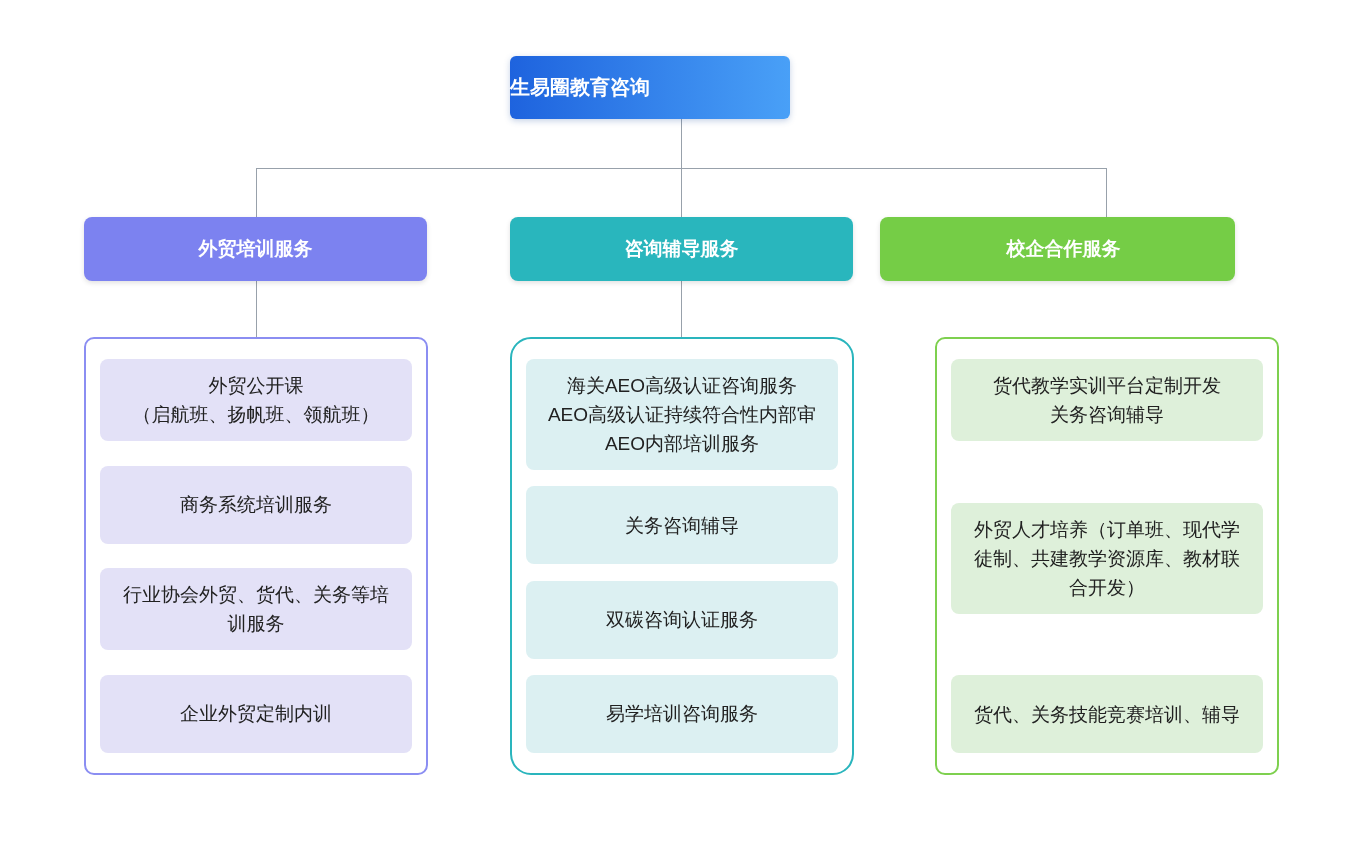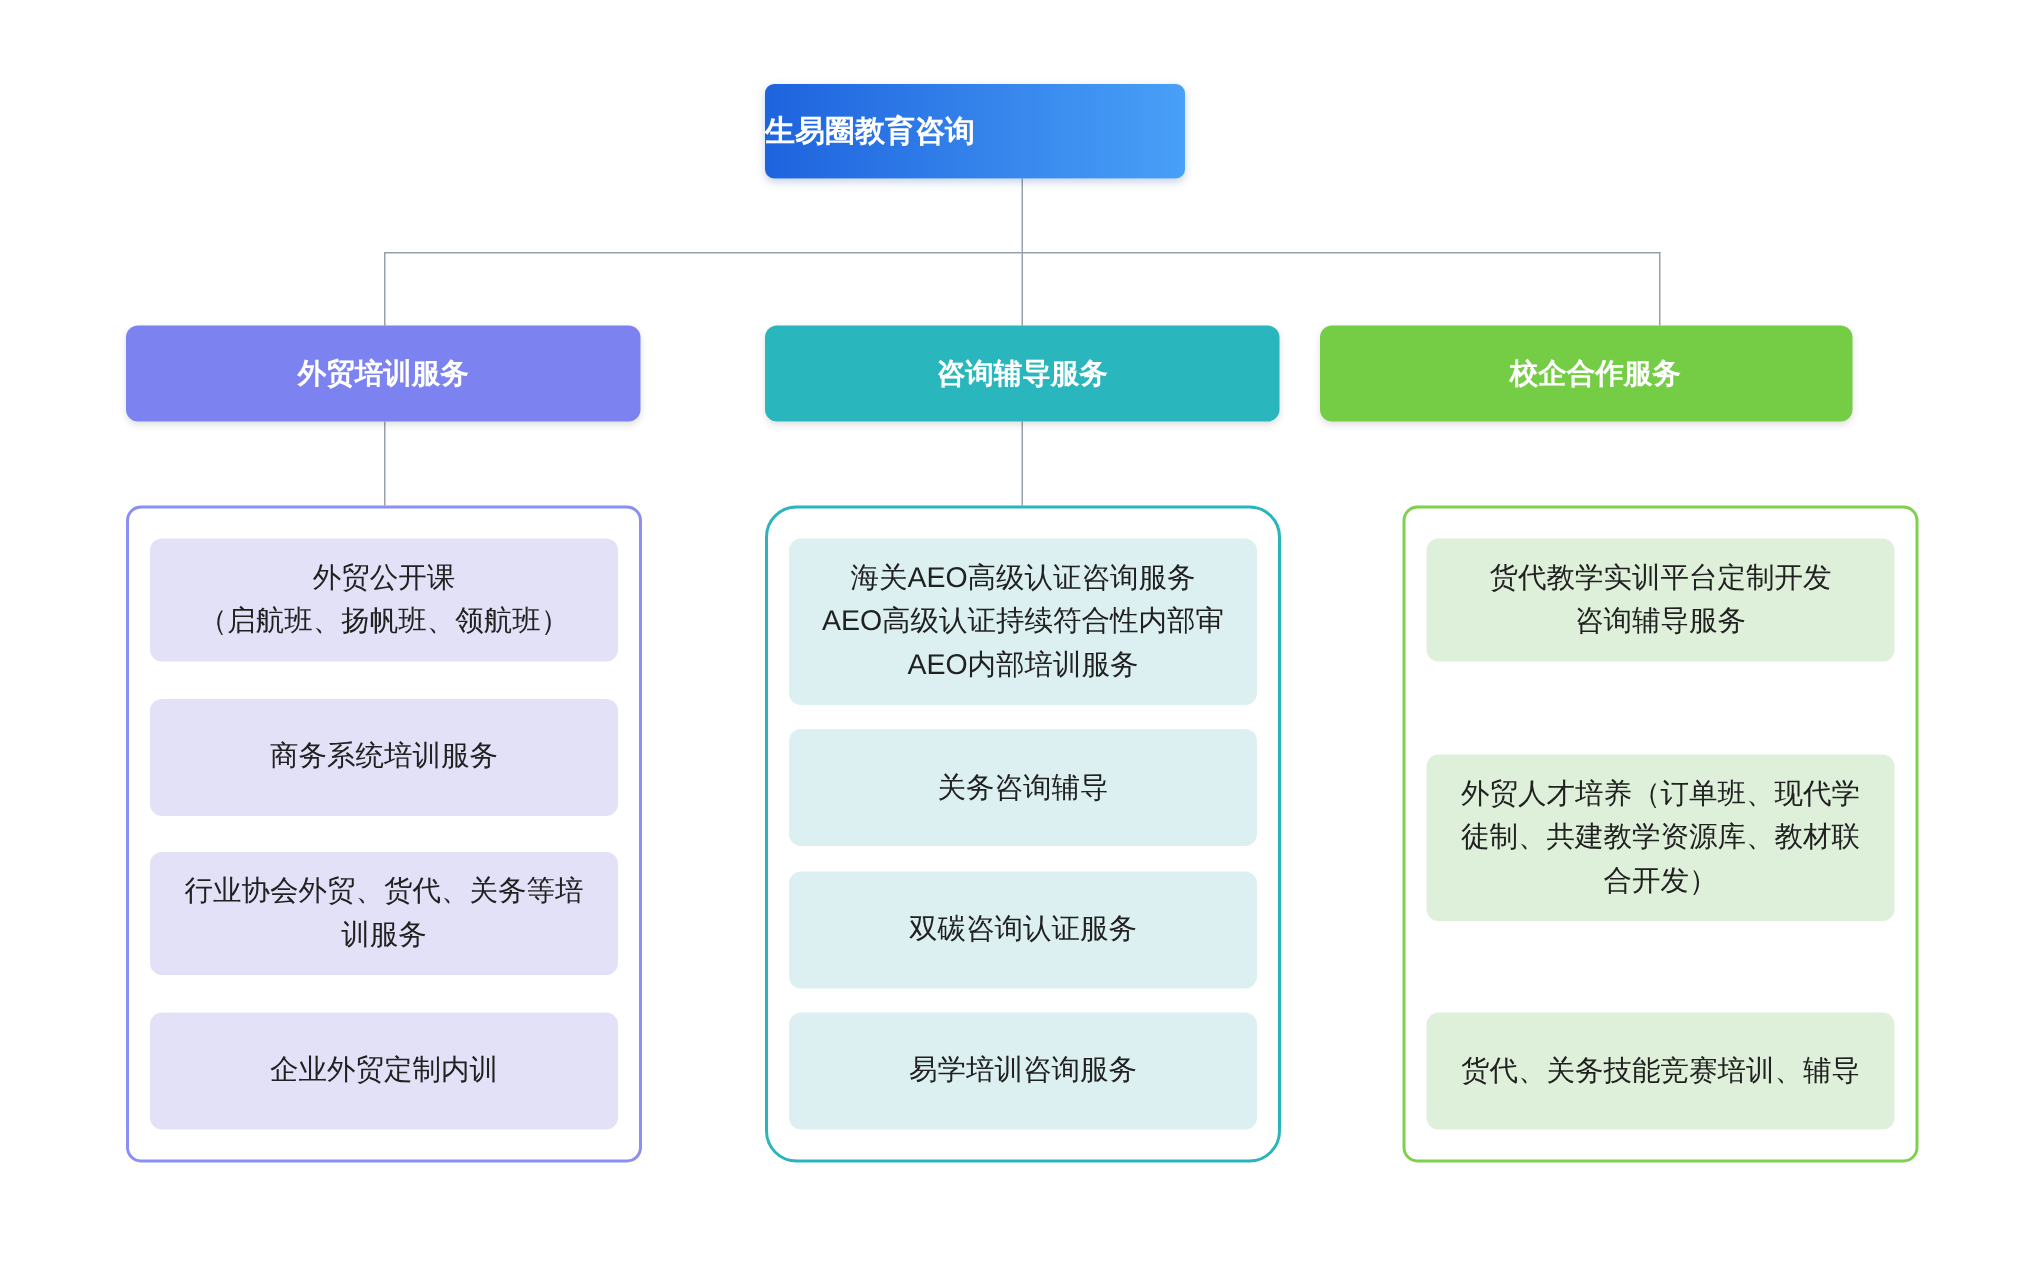--- a/index.html
+++ b/index.html
@@ -123,18 +123,18 @@
     <div class="item">海关AEO高级认证咨询服务
 AEO高级认证持续符合性内部审
 AEO内部培训服务</div>
     <div class="item">关务咨询辅导</div>
     <div class="item">双碳咨询认证服务</div>
     <div class="item">易学培训咨询服务</div>
   </div>
 
   <div class="panel pn3">
     <div class="item">货代教学实训平台定制开发
-咨询辅导服务</div>
+关务咨询辅导</div>
     <div class="item">外贸人才培养（订单班、现代学徒制、共建教学资源库、教材联合开发）</div>
     <div class="item">货代、关务技能竞赛培训、辅导</div>
   </div>
 
 </div>
 
 </body></html>

